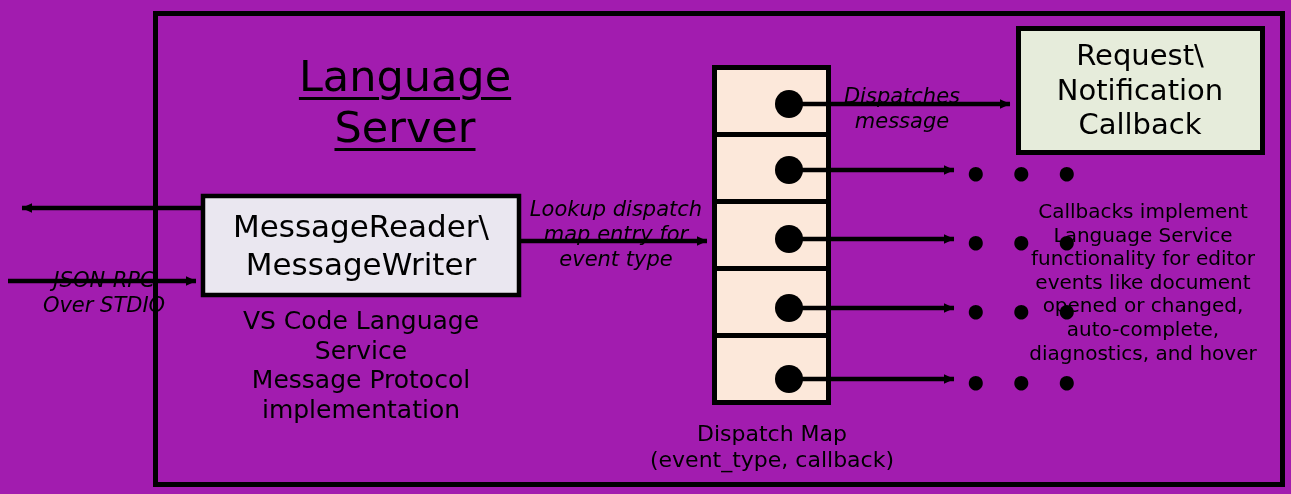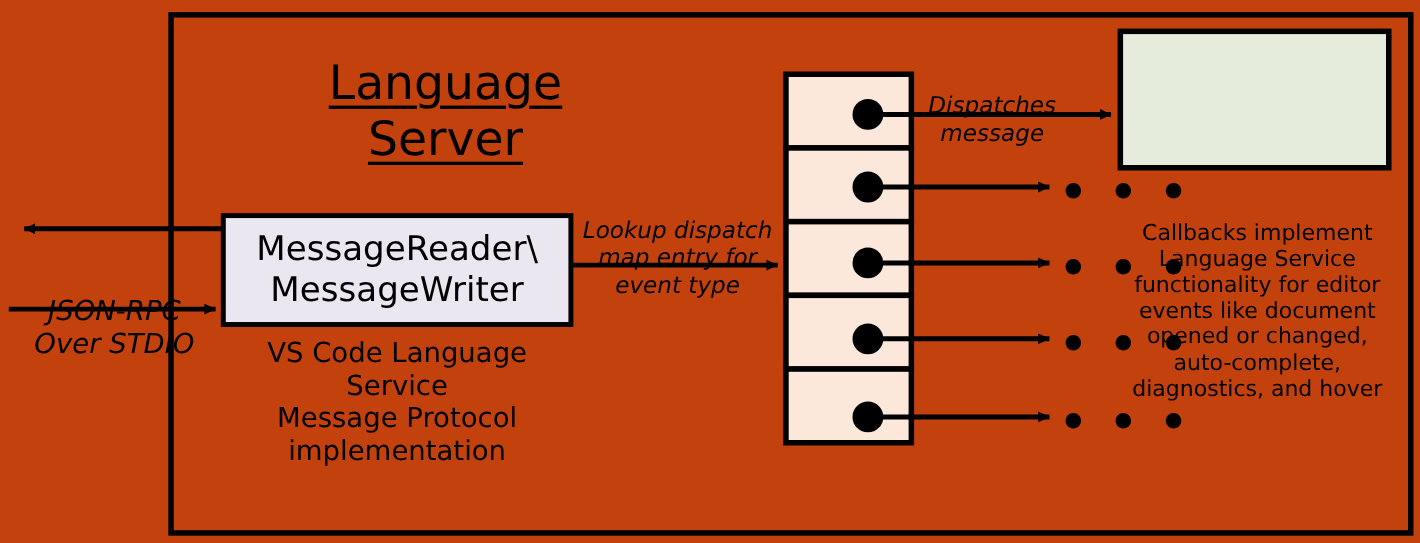--- a/index.html
+++ b/index.html
@@ -4,21 +4,21 @@
 <style>
   html, body {
     margin: 0;
     padding: 0;
     background: #ffffff;
   }
   #canvas {
     position: relative;
     width: 1291px;
     height: 494px;
-    background: #c2410c;
+    background: #a21caf;
     font-family: "DejaVu Sans", sans-serif;
     overflow: hidden;
   }
   #canvas svg.layer {
     position: absolute;
     left: 0;
     top: 0;
     width: 1291px;
     height: 494px;
     pointer-events: none;
@@ -104,44 +104,49 @@
 
       <circle cx="789" cy="379" r="14" fill="#000"></circle>
       <line x1="789" y1="379" x2="954" y2="379" stroke="#000" stroke-width="4.5" marker-end="url(#arrowR)"></line>
     </g>
 
     <rect x="1018.5" y="28.5" width="244" height="124" fill="#e6ecdb" stroke="#000" stroke-width="5"></rect>
   </svg>
 
   <div class="txt underline-title" style="left:235px; top:51px; width:340px; font-size:43px;">Language Server</div>
 
-  <div class="txt italic" style="left:24px; top:224px; width:160px; font-size:25px;">JSON-RPC
+  <div class="txt italic" style="left:24px; top:224px; width:160px; font-size:21px;">JSON-RPC
 Over STDIO</div>
 
   <div class="boxlabel" style="left:205px; top:198px; width:312px; height:95px; font-size:31px;">MessageReader\
 MessageWriter</div>
 
   <div class="txt" style="left:199px; top:306px; width:324px; font-size:25px;">VS Code Language Service
 Message Protocol implementation</div>
 
   <div class="txt italic" style="left:521px; top:153px; width:190px; font-size:21px;text-align:center;">Lookup dispatch
 map entry for
 event type</div>
 
   <div class="txt italic" style="left:832px; top:40px; width:140px; font-size:21px;">Dispatches
 message</div>
 
+  <div class="boxlabel" style="left:1020px; top:30px; width:240px; height:120px; font-size:29px;">Request\
+Notification
+Callback</div>
 
   <div class="txt" style="left:1008px; top:200px; width:270px; font-size:20px;">Callbacks implement
 Language Service
 functionality for editor
 events like document
 opened or changed,
 auto-complete,
 diagnostics, and hover</div>
 
+  <div class="txt" style="left:646px; top:421px; width:252px; font-size:22px;">Dispatch Map
+(event_type, callback)</div>
 
   <div class="ellipsis" style="left:963px; top:155px;">• • •</div>
   <div class="ellipsis" style="left:963px; top:224px;">• • •</div>
   <div class="ellipsis" style="left:963px; top:293px;">• • •</div>
   <div class="ellipsis" style="left:963px; top:364px;">• • •</div>
 
 </div>
 
 </body></html>

